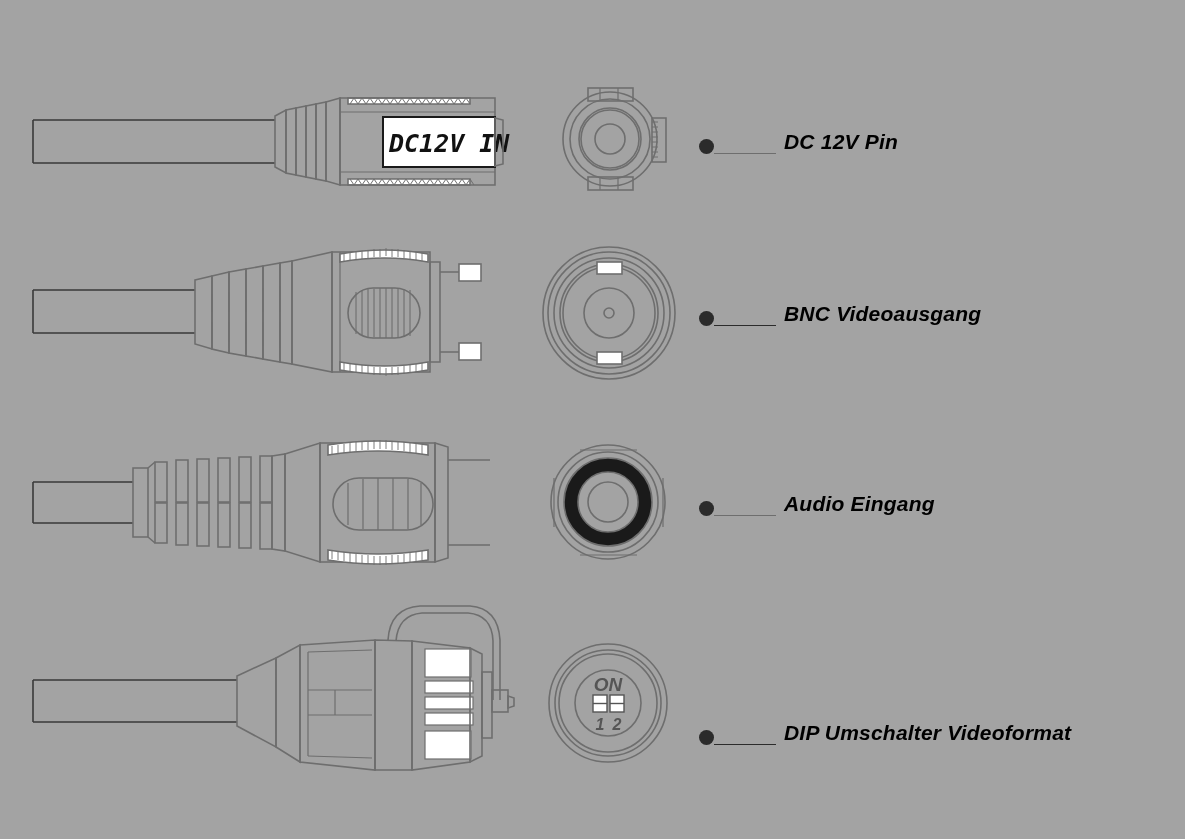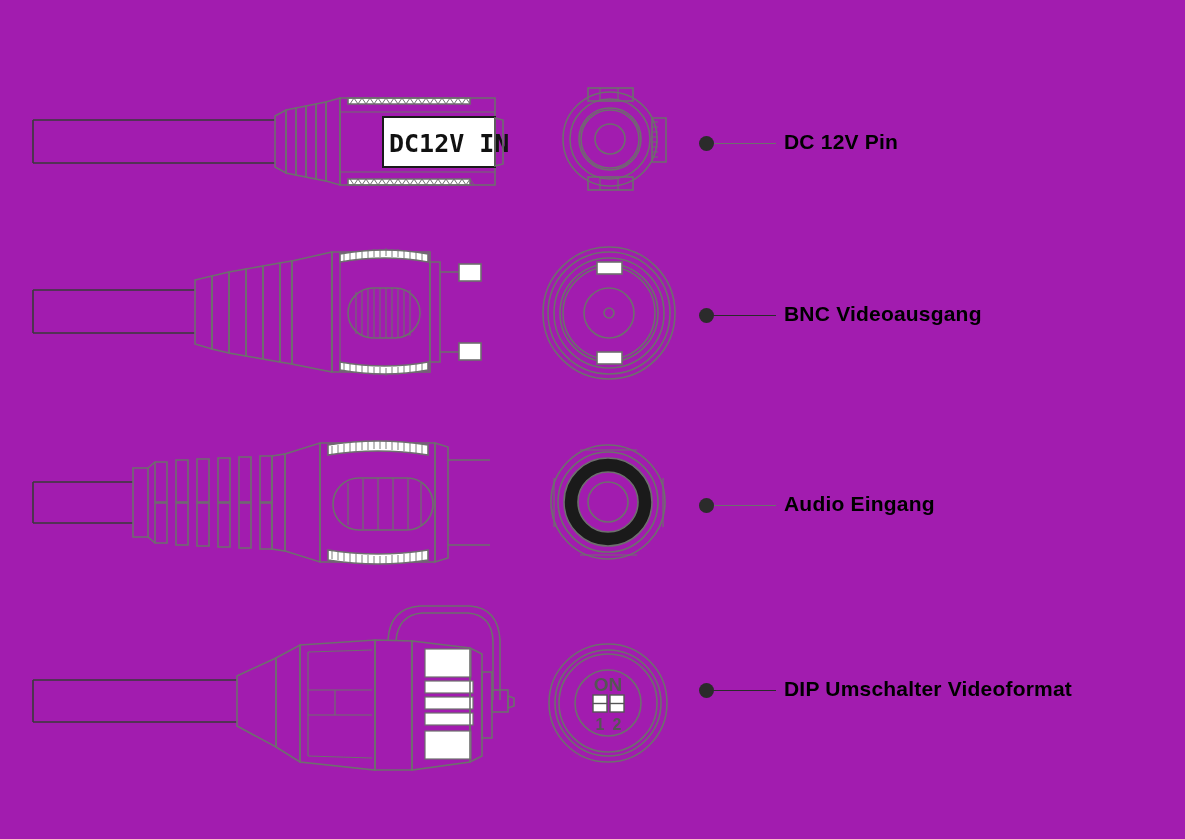--- a/index.html
+++ b/index.html
@@ -7,33 +7,34 @@
     padding: 0;
     background: #ffffff;
   }
   body {
     font-family: "Liberation Sans", sans-serif;
   }
   #page {
     position: relative;
     width: 1185px;
     height: 839px;
-    background: #a21caf;
+    background: #a3a3a3;
     overflow: hidden;
+    font-style: italic;
   }
   .diagram-svg {
     position: absolute;
     left: 0;
     top: 0;
     display: block;
   }
   .callout {
     position: absolute;
     display: flex;
-    align-items: center;
+    align-items: flex-end;
   }
   .callout-dot {
     width: 15px;
     height: 15px;
     border-radius: 50%;
     background: #2b2b2b;
     flex: none;
   }
   .callout-line {
     height: 1.5px;
@@ -264,19 +265,19 @@
     <span class="callout-line" style="width:62px;"></span>
     <span class="callout-label">Audio Eingang</span>
   </div>
 
   <div class="callout" style="left:699px; top:305px;">
     <span class="callout-dot"></span>
     <span class="callout-line dark" style="width:62px;"></span>
     <span class="callout-label">BNC Videoausgang</span>
   </div>
 
-  <div class="callout" style="left:699px; top:680px;">
+  <div class="callout" style="left:699px; top:724px;">
     <span class="callout-dot"></span>
     <span class="callout-line dark" style="width:62px;"></span>
     <span class="callout-label">DIP Umschalter Videoformat</span>
   </div>
 
 </div>
 
 </body></html>

